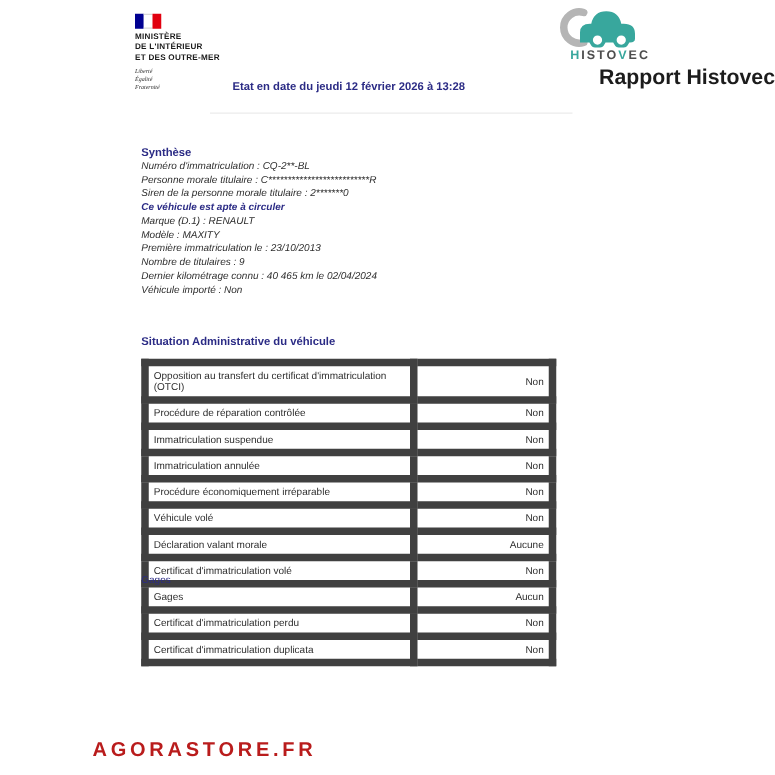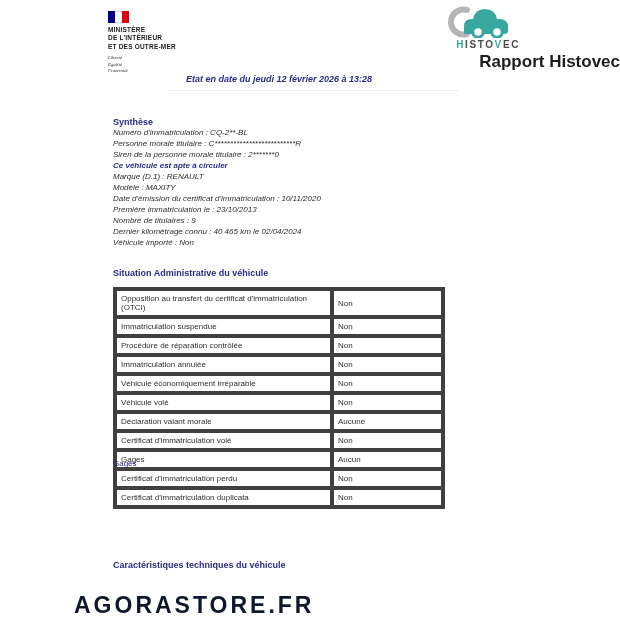--- a/index.html
+++ b/index.html
@@ -19,37 +19,37 @@
   .motto { margin-top:4px; font-family:"Liberation Serif", serif; font-style:italic; font-size:4.8px; color:#2a2a2a; line-height:1.35; }
   
   .histovec { position:absolute; left:438px; top:6px; width:82px; text-align:right; }
   .histovec svg { display:block; margin:0 auto; }
   .histovec-word { margin-top:1px; font-size:10px; font-weight:bold; letter-spacing:1.6px; }
   .lt-teal { color:#38a79d; }
   .lt-dark { color:#4d4d4d; }
   
   .title { position:absolute; left:0; top:52px; width:620px; text-align:right;
            font-size:17px; font-weight:bold; color:#1c1c1c; }
-  .subtitle { position:absolute; left:113px; top:74px; width:332px; text-align:center;
-              font-size:9px; font-weight:bold; font-style:italic; color:#2b2b85; }
+  .subtitle { position:absolute; left:113px; top:64px; width:332px; text-align:center;
+              font-size:9px; font-weight:bold; color:#2b2b85; }
   .faint-rule { position:absolute; left:168px; top:90px; width:290px; border-top:1px solid #ececec; }
   
   .sect-heading { font-size:9px; font-weight:bold; color:#2b2b85; }
   .synthese { position:absolute; left:113px; top:117px; width:340px; }
   .syn-lines { font-size:8px; font-style:italic; color:#2e2e2e; line-height:11px; }
   .syn-status { font-weight:bold; color:#2b2b85; }
   .situation { position:absolute; left:113px; top:268px; width:332px; }
   .admin-table { margin-top:9px; width:332px; border-collapse:collapse; table-layout:fixed; }
-  .admin-table td { border:4px solid #404040; font-size:8px; color:#2e2e2e; padding:3px 4px; height:14px; }
-  .admin-table td.val { width:111px; text-align:left; }
+  .admin-table td { border:6px solid #404040; font-size:8px; color:#2e2e2e; padding:3px 4px; height:14px; }
+  .admin-table td.val { width:111px; text-align:right; }
   .gages-link { position:absolute; left:113px; top:459px; font-size:8px; color:#2b2b85; cursor:pointer; }
   .technical { position:absolute; left:113px; top:560px; }
   
-  .watermark { position:absolute; left:74px; top:592px; font-size:23px; font-weight:bold;
-               letter-spacing:3px; color:#0f172a; }
+  .watermark { position:absolute; left:74px; top:592px; font-size:16px; font-weight:bold;
+               letter-spacing:3px; color:#b91c1c; }
 </style>
 </head>
 <body>
 
 <div class="page">
 
   <div class="ministry">
     <div class="flag">
       <span class="b"></span>
         <span class="w"></span>
@@ -85,50 +85,49 @@
 
   <div class="synthese">
     <div class="sect-heading">Synthèse</div>
     <div class="syn-lines">
       <div>Numéro d'immatriculation : CQ-2**-BL</div>
       <div>Personne morale titulaire : C**************************R</div>
       <div>Siren de la personne morale titulaire : 2*******0</div>
       <div class="syn-status">Ce véhicule est apte à circuler</div>
       <div>Marque (D.1) : RENAULT</div>
       <div>Modèle : MAXITY</div>
-      <div>Date d'émission du certificat d'immatriculation : 10/11/2020</div>
       <div>Première immatriculation le : 23/10/2013</div>
       <div>Nombre de titulaires : 9</div>
       <div>Dernier kilométrage connu : 40 465 km le 02/04/2024</div>
       <div>Véhicule importé : Non</div>
     </div>
   </div>
 
   <div class="situation">
     <div class="sect-heading">Situation Administrative du véhicule</div>
     <table class="admin-table">
       <tbody>
         <tr>
             <td>Opposition au transfert du certificat d'immatriculation (OTCI)</td>
             <td class="val">Non</td>
           </tr>
         <tr>
-            <td>Immatriculation suspendue</td>
+            <td>Procédure de réparation contrôlée</td>
             <td class="val">Non</td>
           </tr>
         <tr>
-            <td>Procédure de réparation contrôlée</td>
+            <td>Immatriculation suspendue</td>
             <td class="val">Non</td>
           </tr>
         <tr>
             <td>Immatriculation annulée</td>
             <td class="val">Non</td>
           </tr>
         <tr>
-            <td>Véhicule économiquement irréparable</td>
+            <td>Procédure économiquement irréparable</td>
             <td class="val">Non</td>
           </tr>
         <tr>
             <td>Véhicule volé</td>
             <td class="val">Non</td>
           </tr>
         <tr>
             <td>Déclaration valant morale</td>
             <td class="val">Aucune</td>
           </tr>
@@ -147,19 +146,16 @@
         <tr>
             <td>Certificat d'immatriculation duplicata</td>
             <td class="val">Non</td>
           </tr>
       </tbody>
     </table>
   </div>
 
   <div class="gages-link">Gages</div>
 
-  <div class="technical">
-    <div class="sect-heading">Caractéristiques techniques du véhicule</div>
-  </div>
 
   <div class="watermark">AGORASTORE.FR</div>
 
 </div>
 
 </body></html>

